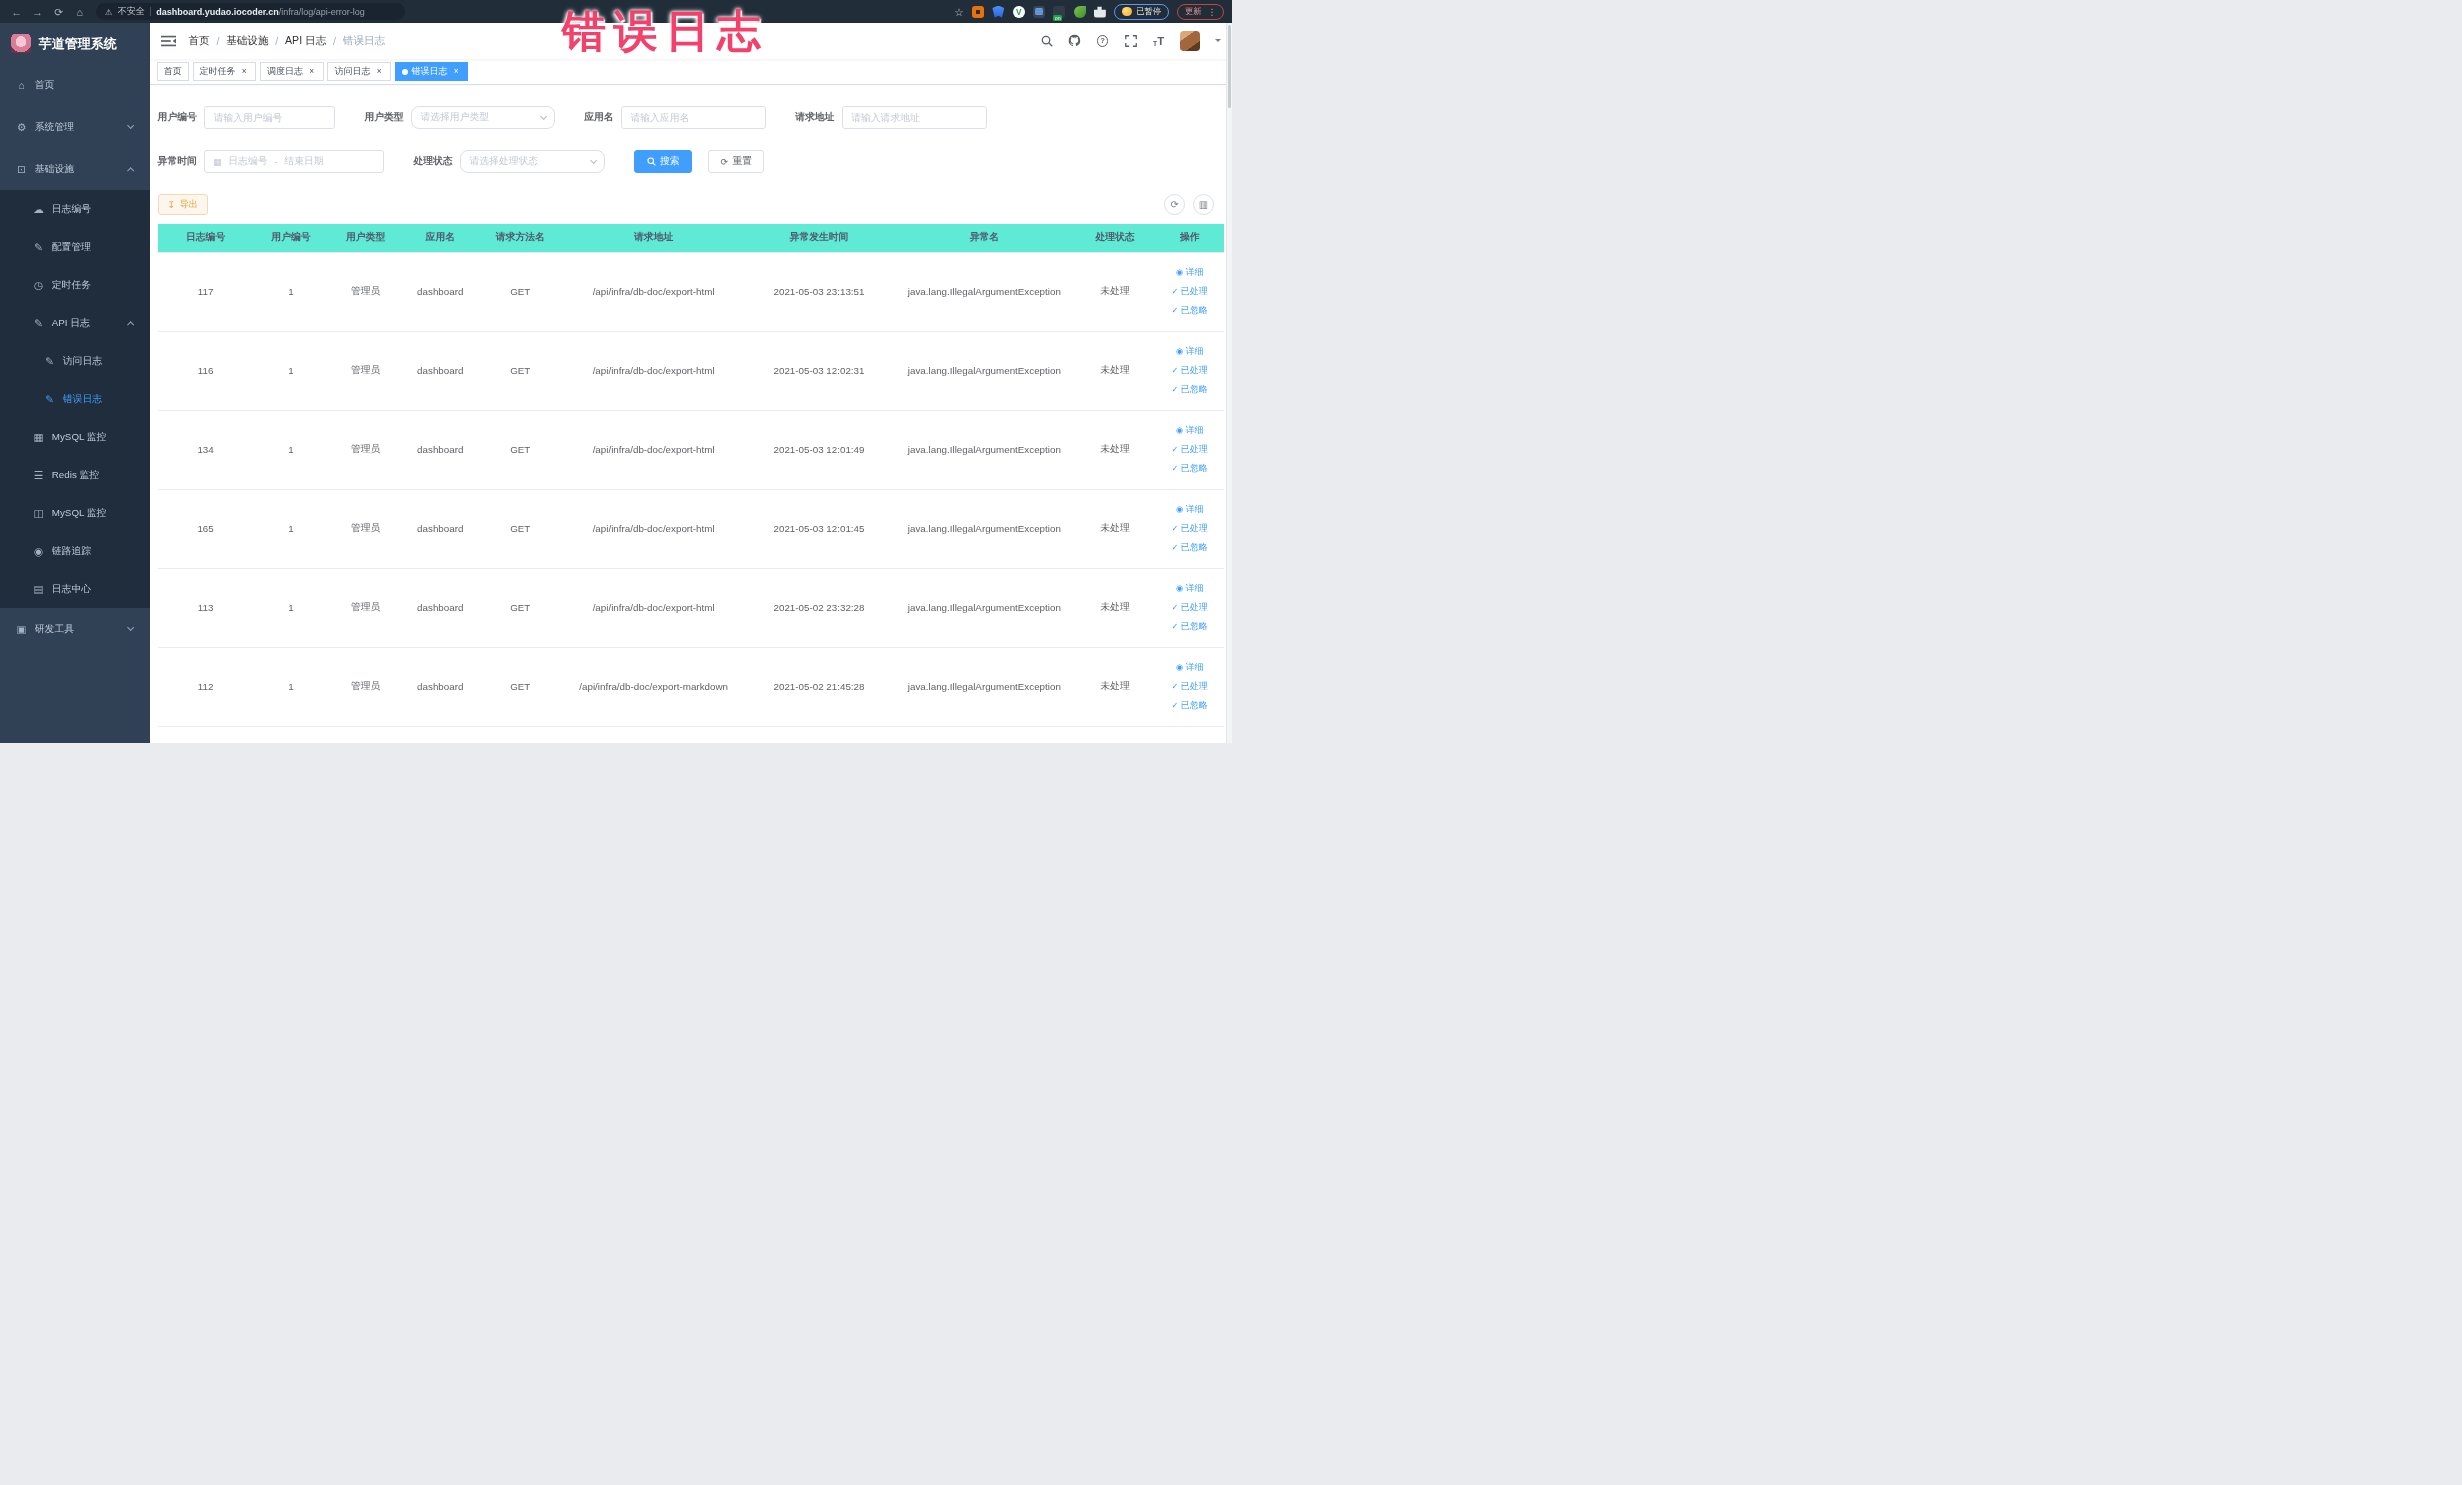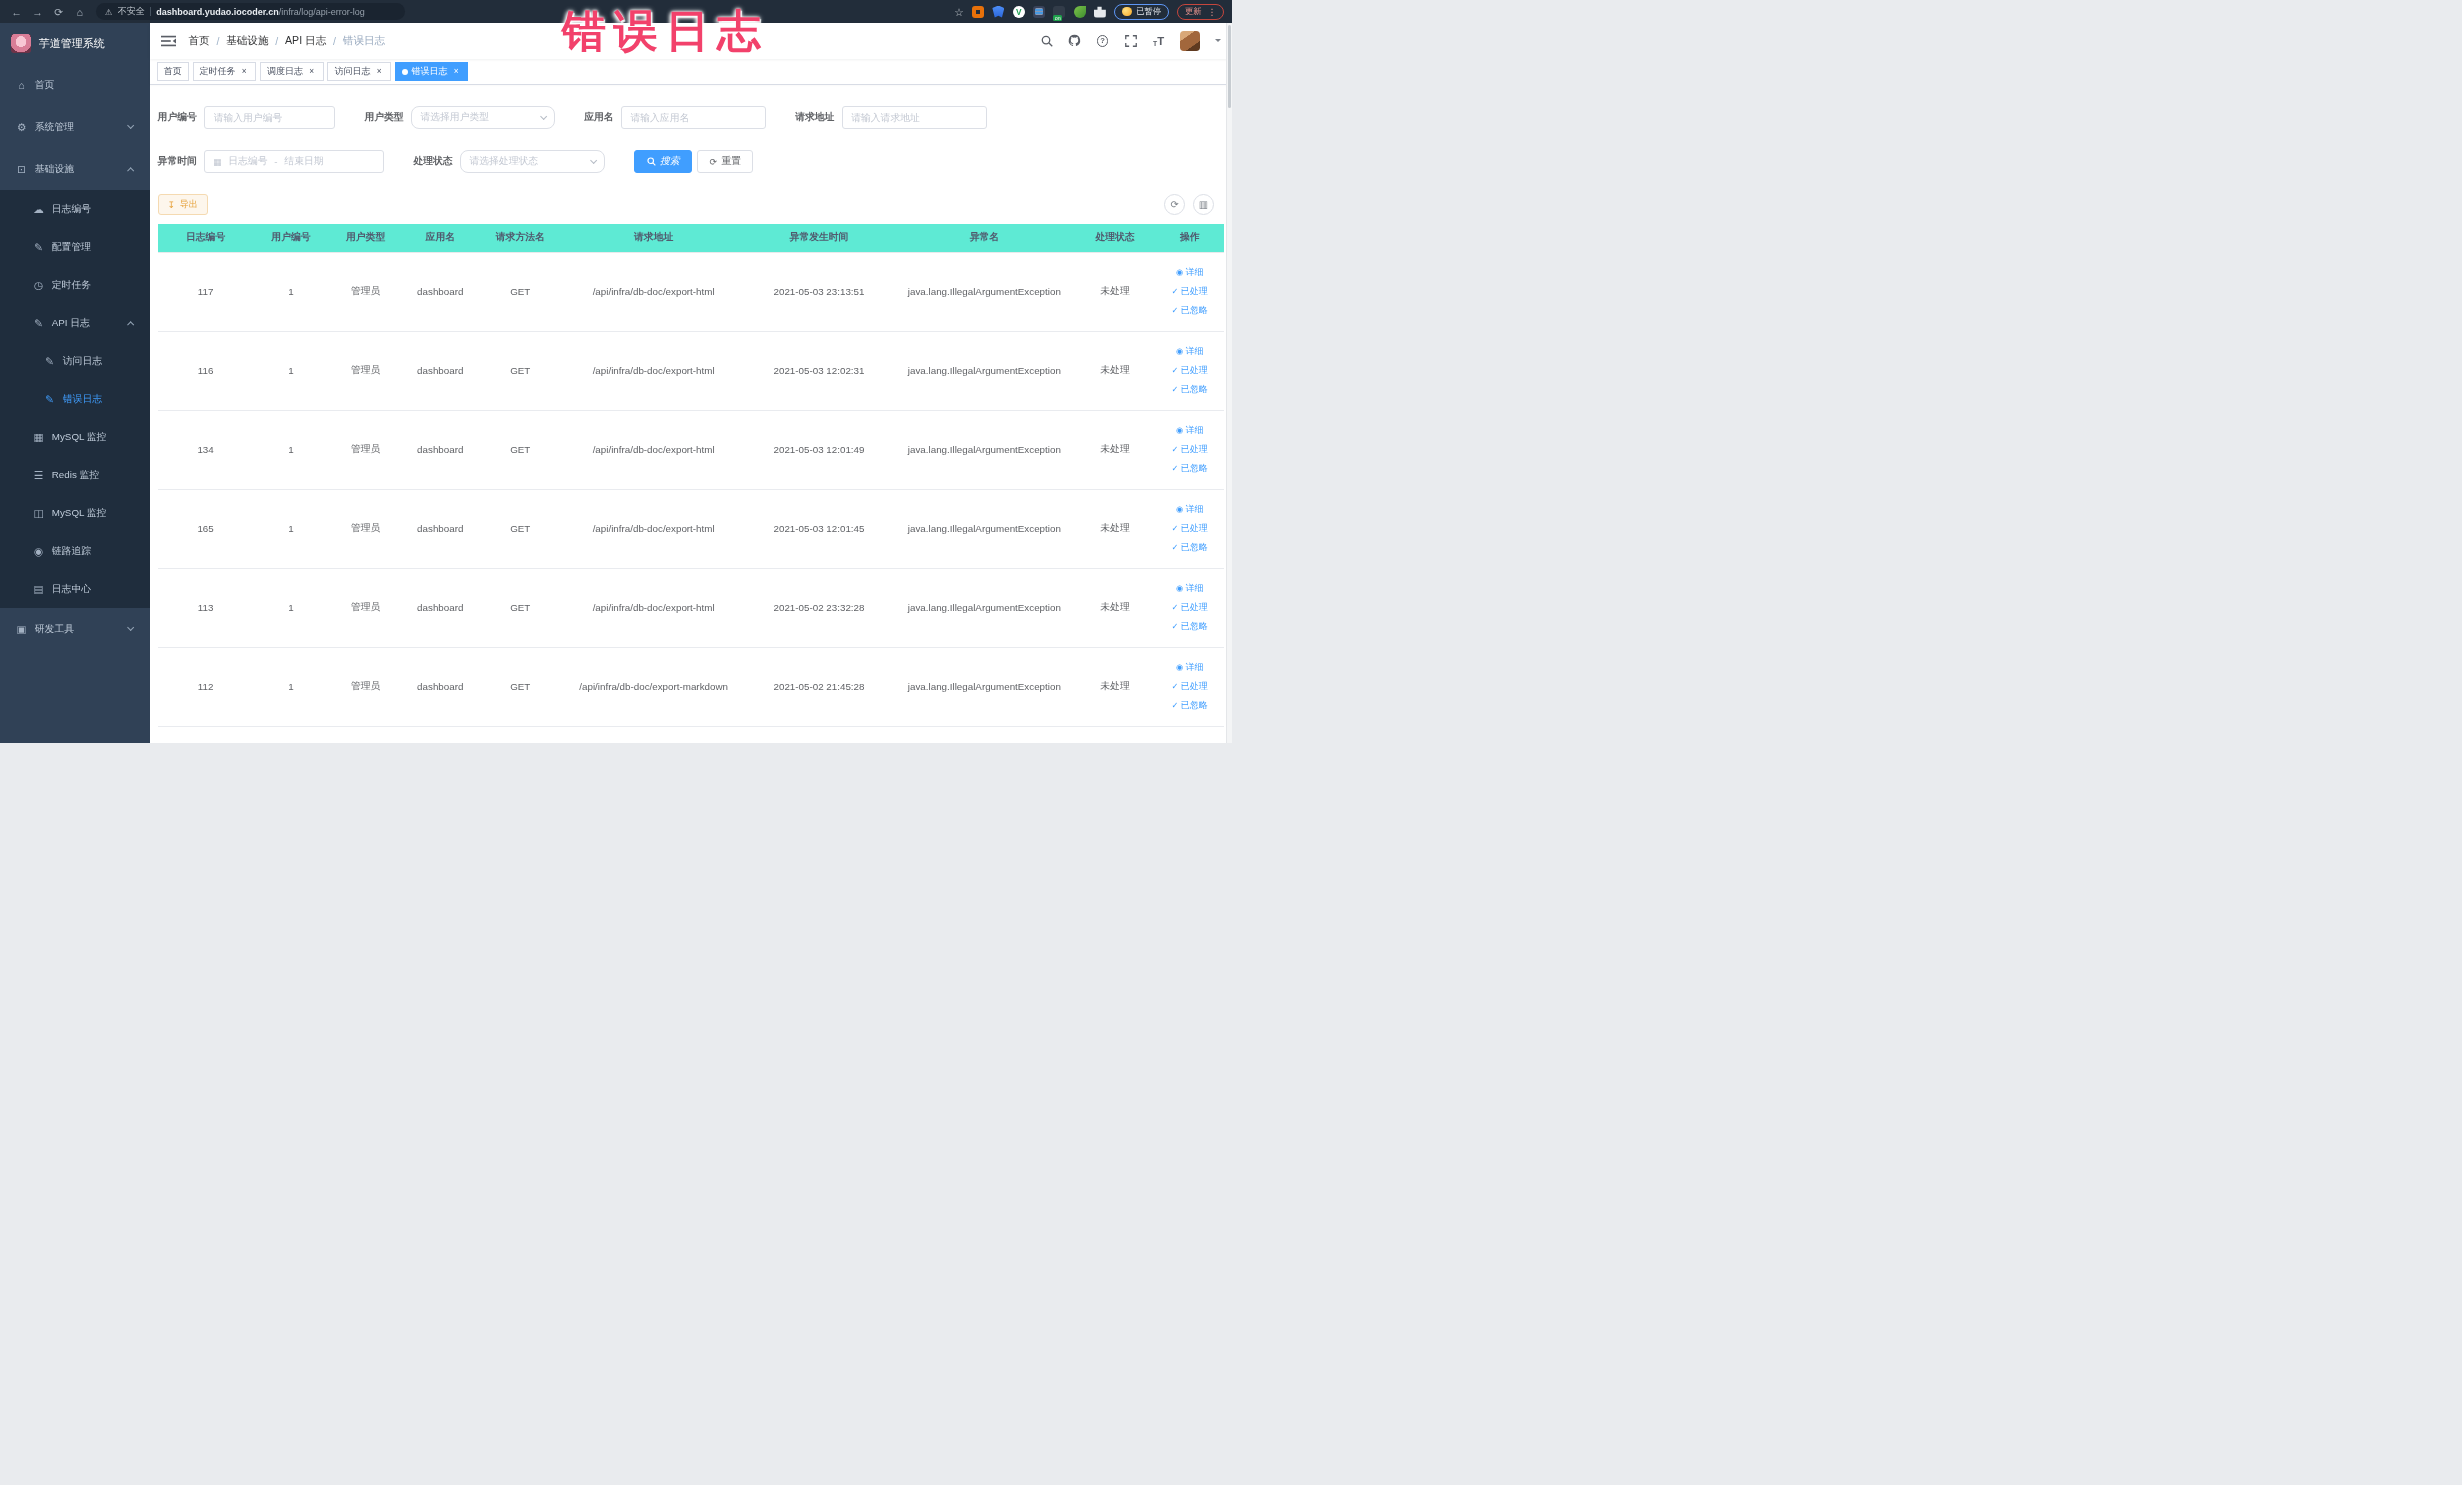--- a/index.html
+++ b/index.html
@@ -38,21 +38,21 @@
   .emoji { width:9.8px; height:9.8px; border-radius:50%; background:radial-gradient(circle at 35% 35%, #ffe082, #f6a623); }
   .chip-update { border:1.1px solid #c5463d; color:#e9958e; gap:6px; }
   .dots { color:#e9958e; font-size:9px; }
 
   
   .app { display:flex; height:721px; }
   .sidebar { width:150px; flex:0 0 150px; background:#304156; color:#bfcbd9; overflow:hidden; }
   .logo-row { height:41px; display:flex; align-items:center; gap:7.6px; padding-left:11.4px; cursor:pointer; }
   .logo-img { width:19.7px; height:19.7px; border-radius:3px;
               background:radial-gradient(circle at 50% 40%, #f8c7d4 0 35%, #d97d97 36% 70%, #6e3348 71%); }
-  .logo-title { color:#fff; font-weight:400; font-size:11px; }
+  .logo-title { color:#fff; font-weight:700; font-size:13px; }
   .menu-item { display:flex; align-items:center; font-size:9.8px; position:relative; cursor:pointer; }
   .menu-item .glyph { width:13px; margin-right:6.8px; text-align:center; font-size:10.6px; color:#a3b1c2; }
   .level1 { height:42px; padding-left:15px; }
   .level2 { height:38px; padding-left:32px; background:#1f2d3d; }
   .level3 { height:38px; padding-left:43px; background:#1f2d3d; }
   .menu-item.active, .menu-item.active .glyph { color:#409eff; }
   .chev { position:absolute; right:16.7px; width:5.3px; height:5.3px;
           border-right:1.1px solid #93a3b5; border-bottom:1.1px solid #93a3b5; }
   .chev.down { transform:rotate(45deg); margin-top:-2.3px; }
   .chev.up   { transform:rotate(-135deg); margin-top:2.3px; }
@@ -356,21 +356,21 @@
               <span>结束日期</span>
             </div>
           </div>
           <div class="f-item">
             <span class="f-label">处理状态</span>
             <div class="f-select w-inp2">
               <span>请选择处理状态</span>
               <i class="sel-caret"></i>
             </div>
           </div>
-          <button class="btn btn-primary" style="margin-right:5px;font-style:italic;">
+          <button class="btn btn-primary" style="margin-right:16px;">
             <svg viewBox="0 0 14 14" width="9" height="9" fill="none" stroke="#fff" stroke-width="1.8">
               <circle cx="5.8" cy="5.8" r="4.3"></circle>
                 <path d="M9.2 9.2 L13 13"></path>
             </svg>
             <span>搜索</span>
           </button>
           <button class="btn btn-plain">
             <span class="ic">⟳</span>
             <span>重置</span>
           </button>

